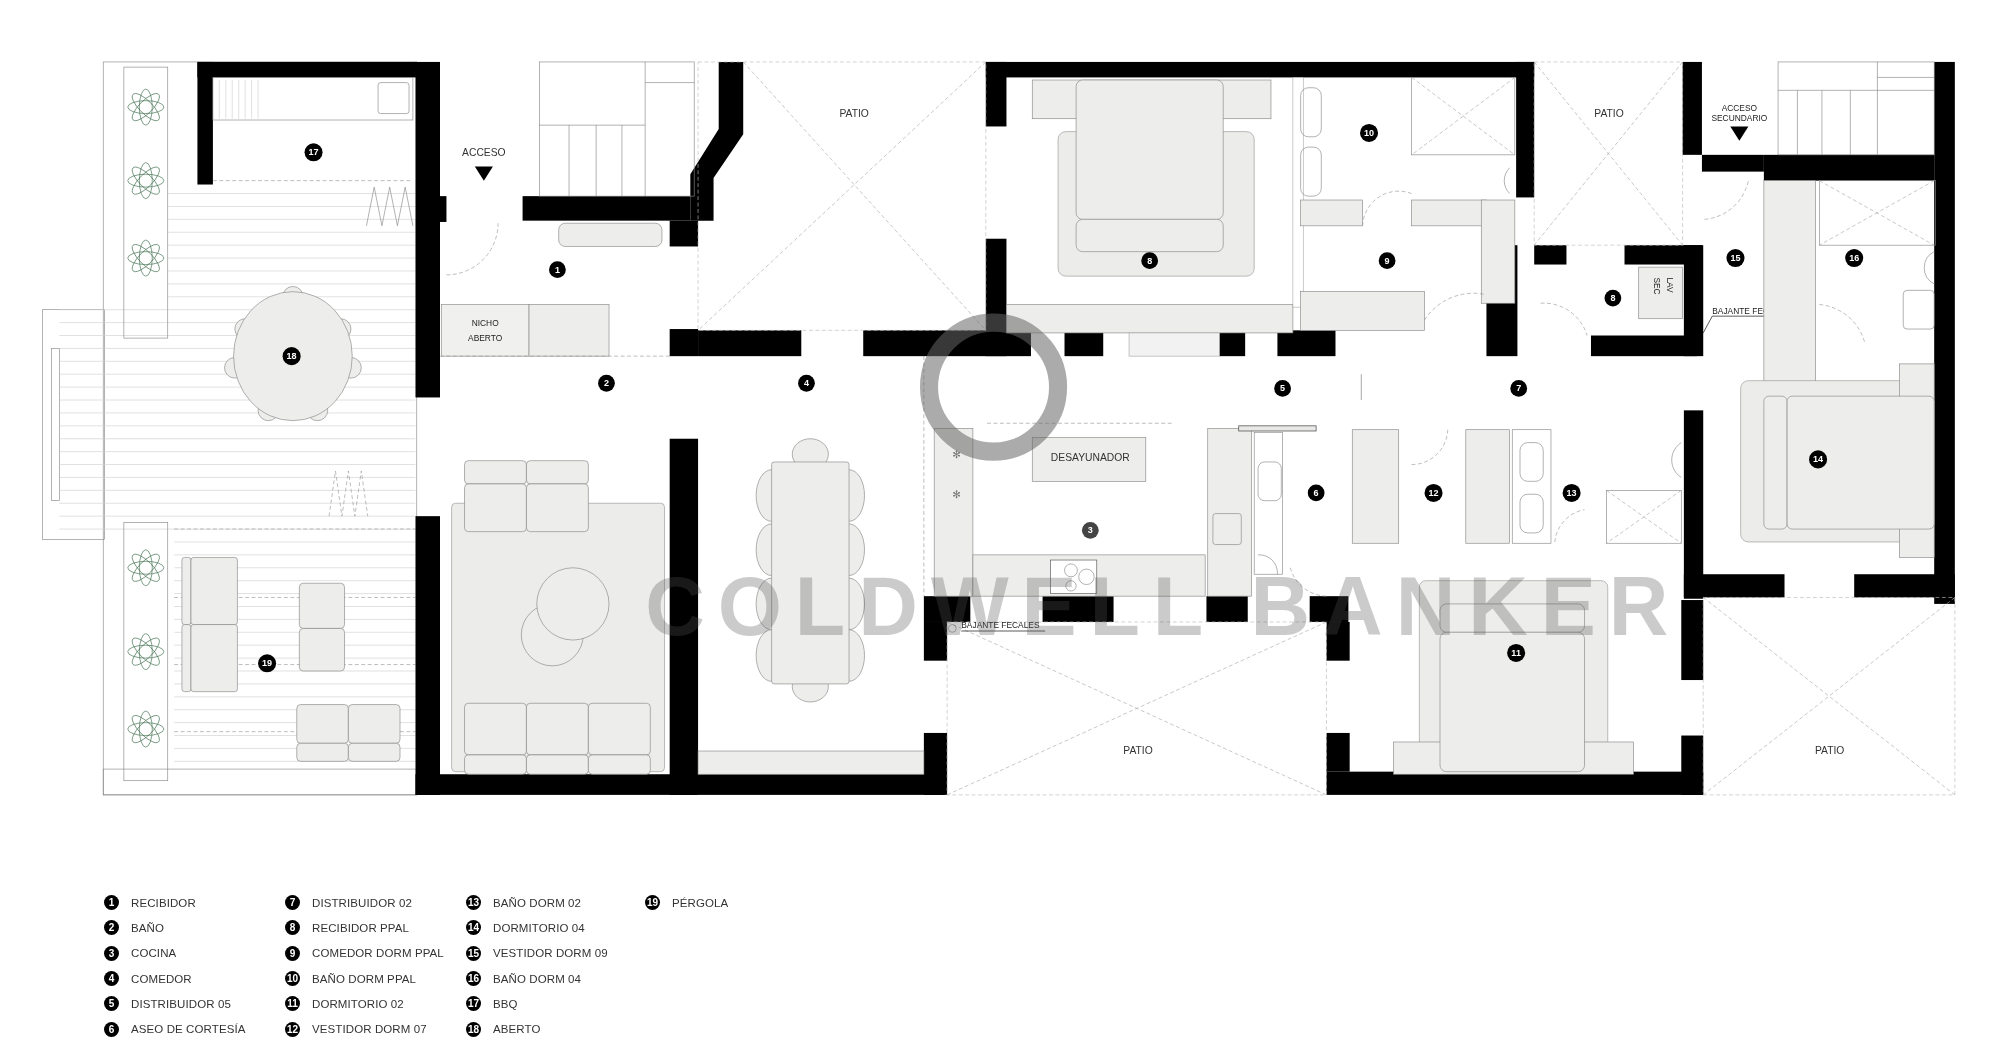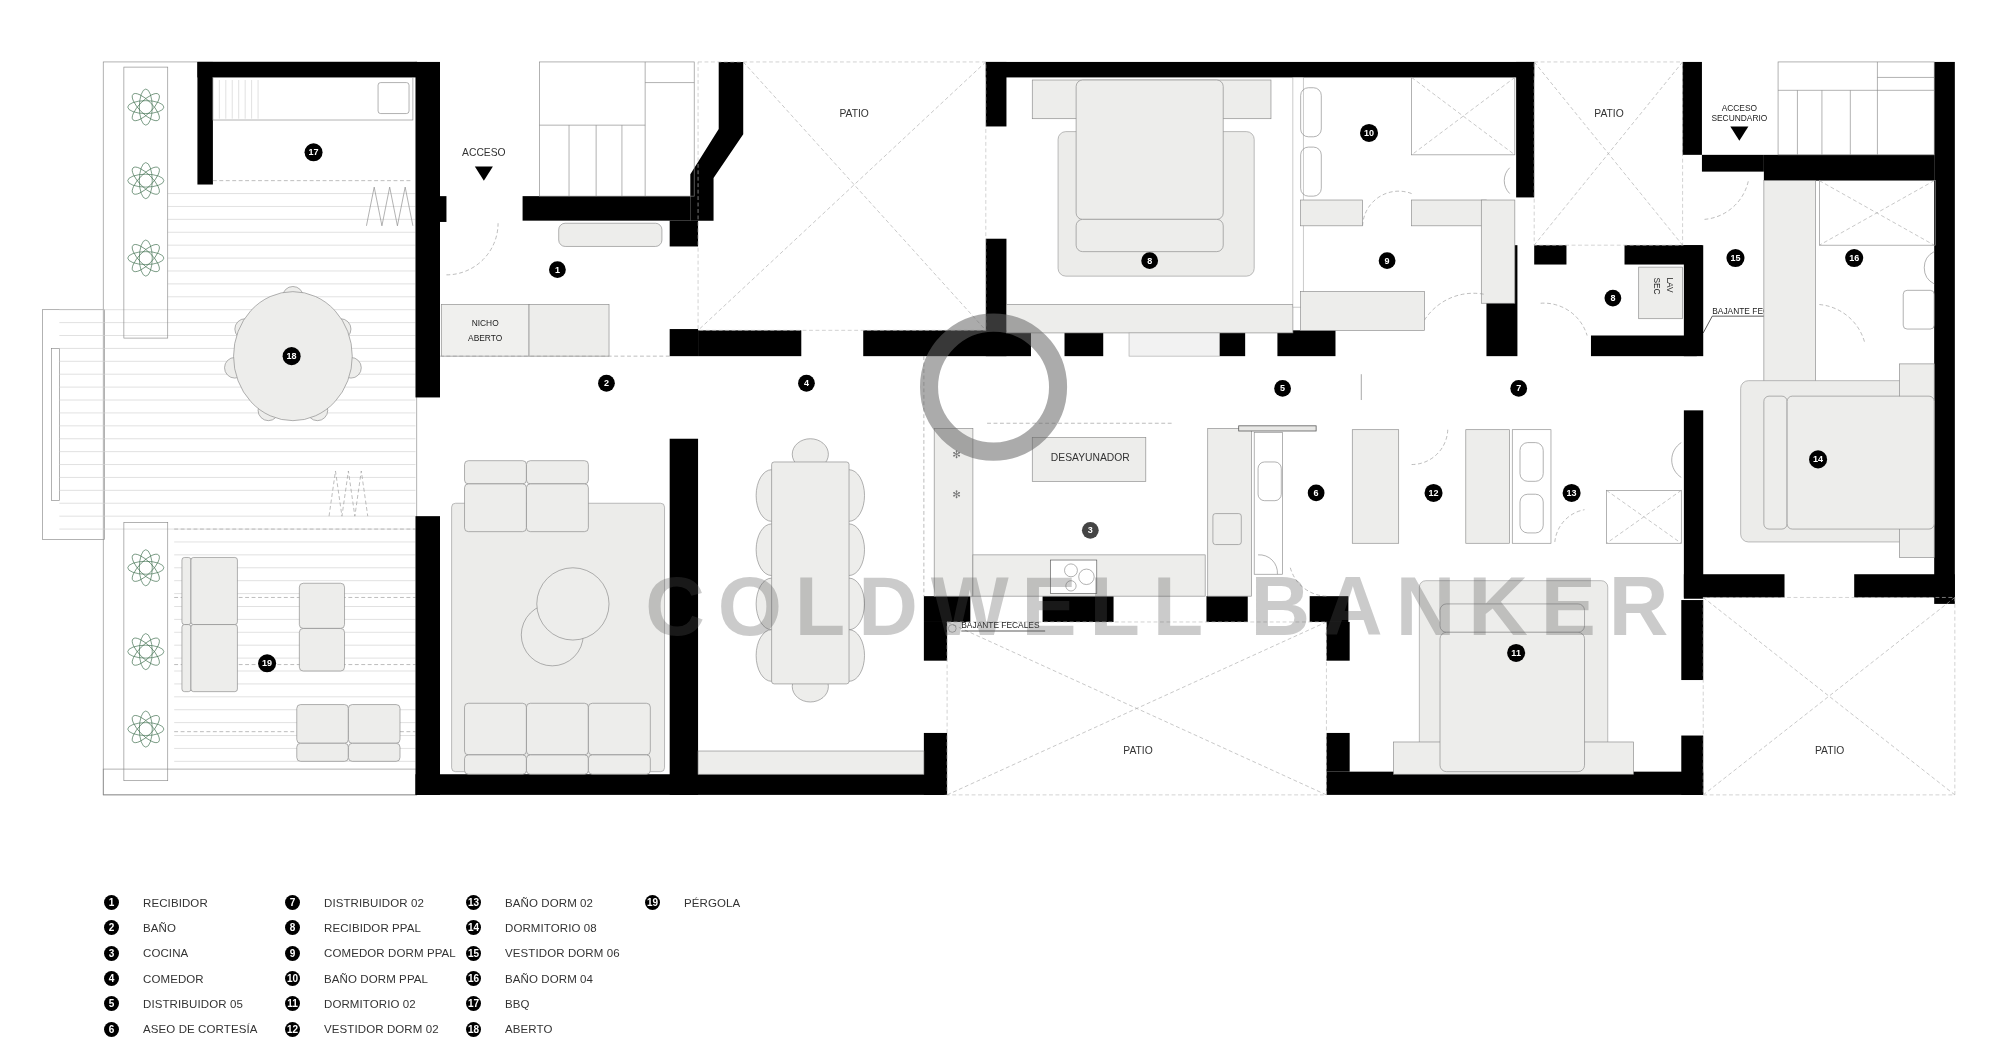--- a/index.html
+++ b/index.html
@@ -16,21 +16,21 @@
   .lbl-s { font-family:"Liberation Sans", sans-serif; font-size:6.5px; fill:#222; }
   .mk-c { fill:#000; }
   .mk-t { font-family:"Liberation Sans", sans-serif; font-size:7px; fill:#fff; font-weight:bold; text-anchor:middle; dominant-baseline:central; }
   .mk-g { fill:#444; }
   .wm { font-family:"Liberation Sans", sans-serif; font-size:64px; font-weight:bold; fill:#555; opacity:0.55; letter-spacing:10px; }
   .leaf { fill:none; stroke:#3a6b4a; stroke-width:0.5; }
   .legend { position:absolute; left:104px; top:890px; width:700px; height:160px; }
   .lg-col { position:absolute; top:0; }
   .lg-item { display:flex; align-items:center; height:25.3px; }
   .lg-num { width:15px; height:15px; border-radius:50%; background:#000; color:#fff; font-size:10px; font-weight:bold; display:flex; align-items:center; justify-content:center; font-family:"Liberation Sans", sans-serif; }
-  .lg-lbl { margin-left:24px; font-size:11.5px; color:#333; font-family:"Liberation Sans", sans-serif; letter-spacing:0.1px; }
+  .lg-lbl { margin-left:12px; font-size:11.5px; color:#333; font-family:"Liberation Sans", sans-serif; letter-spacing:0.1px; }
 </style>
 </head>
 <body>
 
 <svg id="plan" viewBox="0 0 1550 823" preserveAspectRatio="none" xmlns="http://www.w3.org/2000/svg">
 
   <g>
 
     <rect x="80" y="48" width="243" height="568" class="thin"></rect>
     <rect x="33" y="240" width="48" height="178" class="thin"></rect>
@@ -529,35 +529,35 @@
     <div class="lg-item">
         <span class="lg-num">10</span>
         <span class="lg-lbl">BAÑO DORM PPAL</span>
       </div>
     <div class="lg-item">
         <span class="lg-num">11</span>
         <span class="lg-lbl">DORMITORIO 02</span>
       </div>
     <div class="lg-item">
         <span class="lg-num">12</span>
-        <span class="lg-lbl">VESTIDOR DORM 02</span>
+        <span class="lg-lbl">VESTIDOR DORM 07</span>
       </div>
   </div>
   <div class="lg-col" style="left:362px">
     <div class="lg-item">
         <span class="lg-num">13</span>
         <span class="lg-lbl">BAÑO DORM 02</span>
       </div>
     <div class="lg-item">
         <span class="lg-num">14</span>
-        <span class="lg-lbl">DORMITORIO 08</span>
+        <span class="lg-lbl">DORMITORIO 04</span>
       </div>
     <div class="lg-item">
         <span class="lg-num">15</span>
-        <span class="lg-lbl">VESTIDOR DORM 06</span>
+        <span class="lg-lbl">VESTIDOR DORM 09</span>
       </div>
     <div class="lg-item">
         <span class="lg-num">16</span>
         <span class="lg-lbl">BAÑO DORM 04</span>
       </div>
     <div class="lg-item">
         <span class="lg-num">17</span>
         <span class="lg-lbl">BBQ</span>
       </div>
     <div class="lg-item">

